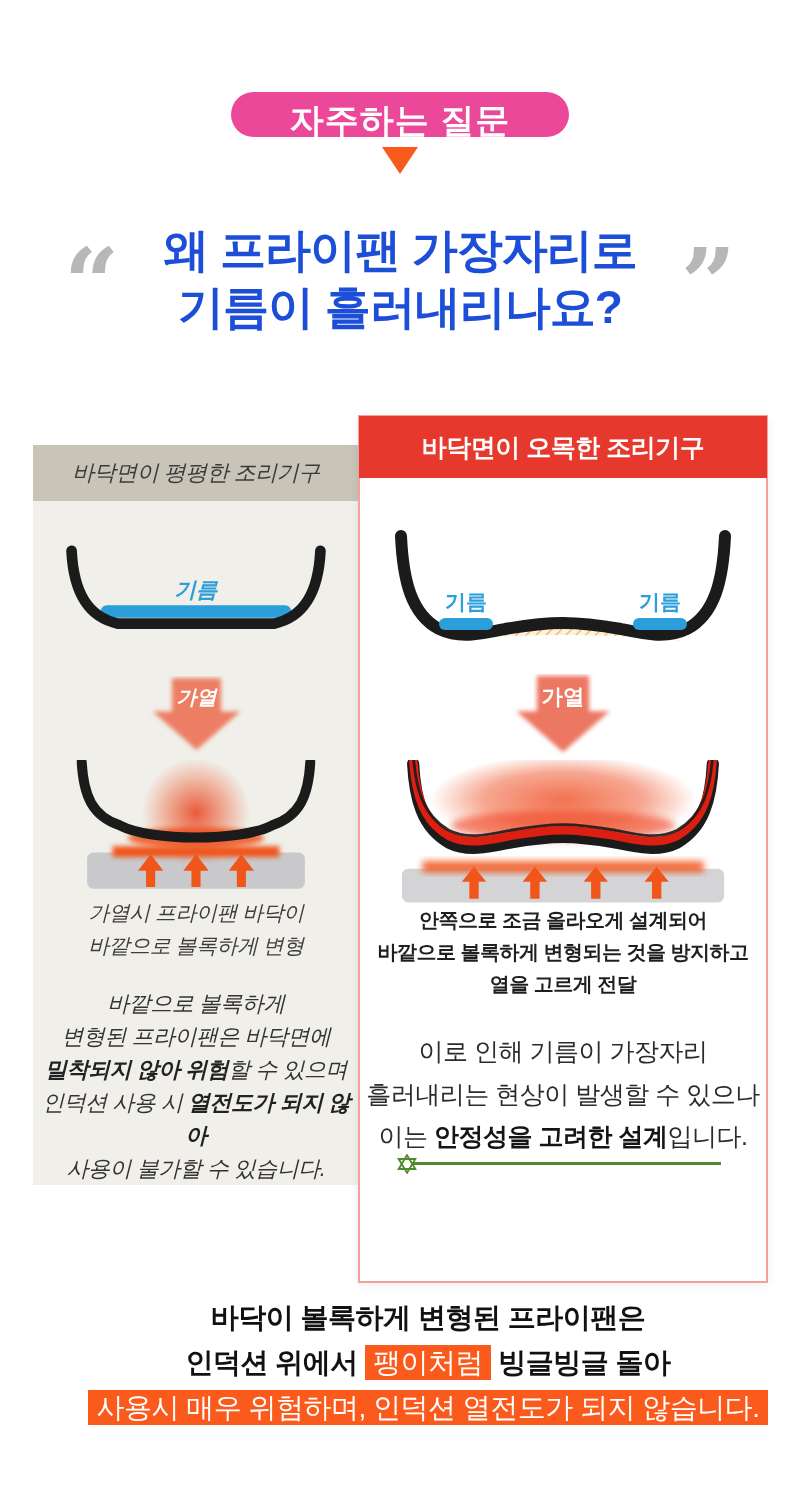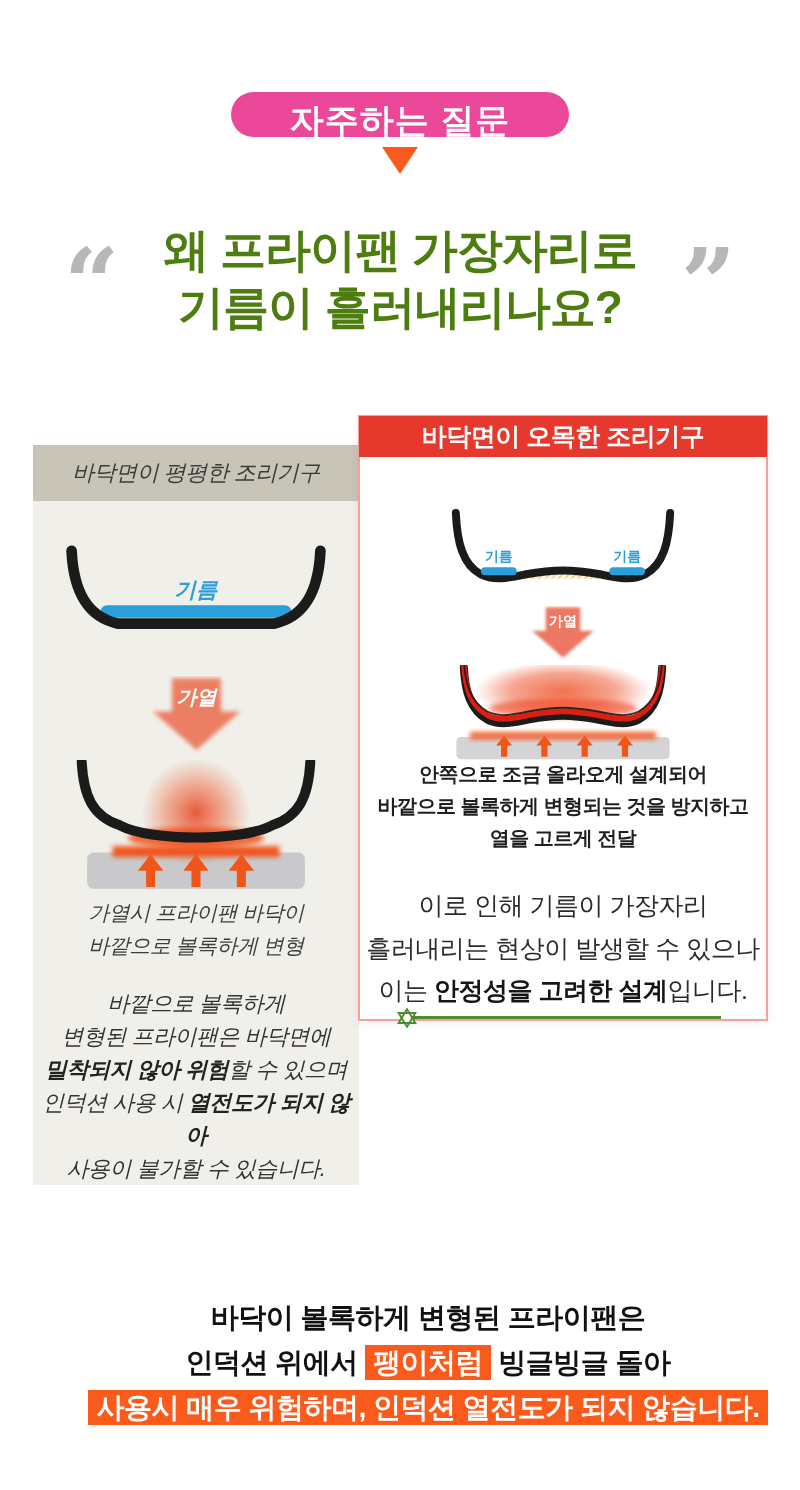--- a/index.html
+++ b/index.html
@@ -9,51 +9,51 @@
   
   .badge-wrap{position:absolute;top:92px;left:0;width:100%;text-align:center;}
   .badge{display:inline-block;width:338px;height:45px;line-height:57px;border-radius:30px;
          background:#ec4899;color:#fff;font-size:34px;font-weight:800;letter-spacing:1px;}
   .badge-pointer{position:absolute;top:147px;left:50%;margin-left:-18px;width:0;height:0;
          border-left:18px solid transparent;border-right:18px solid transparent;
          border-top:27px solid #fb5a1d;}
 
   
   .title{position:absolute;top:222px;left:0;width:100%;text-align:center;
-         font-size:46px;line-height:1.24;font-weight:700;color:#4d7c0f;letter-spacing:-1px;}
+         font-size:46px;line-height:1.24;font-weight:700;color:#1d4ed8;letter-spacing:-1px;}
   .title .em{font-weight:900;}
   .quote{position:absolute;top:250px;font-family:"DejaVu Serif","Liberation Serif",serif;
          font-size:96px;line-height:.7;color:#b7b7b7;font-weight:700;}
   .quote.open{left:64px;}
   .quote.close{right:64px;}
 
   
   .panel-left{position:absolute;left:33px;top:445px;width:326px;height:740px;
               background:#f0efe9;z-index:1;font-style:italic;}
   .panel-left .hd{height:58px;background:#c8c4b8;display:flex;align-items:center;justify-content:center;
               font-size:22px;font-weight:500;color:#3a3a3a;letter-spacing:-.5px;}
-  .panel-right{position:absolute;left:358px;top:415px;width:410px;height:606px;box-sizing:border-box;
+  .panel-right{position:absolute;left:358px;top:415px;width:410px;height:868px;box-sizing:border-box;
               background:#ffffff;border:2px solid #f2a29b;z-index:2;box-shadow:0 2px 10px rgba(0,0,0,.07);}
   .panel-right .hd{height:62px;margin:-1px -1px 0;background:#e6382c;display:flex;align-items:center;justify-content:center;
               font-size:25px;font-weight:800;color:#ffffff;letter-spacing:-.5px;}
   .pcol{display:flex;flex-direction:column;align-items:center;}
 
   .cap-l{margin-top:0;text-align:center;font-size:21px;line-height:1.6;color:#3d3d3d;letter-spacing:-.5px;}
   .para-l{margin-top:24px;text-align:center;font-size:22px;line-height:1.5;color:#333;letter-spacing:-.5px;}
   .para-l .b{font-weight:800;color:#222;}
   .cap-r{margin-top:-4px;text-align:center;font-size:20px;line-height:1.6;font-weight:800;color:#1f1f1f;letter-spacing:-.5px;}
   .para-r{margin-top:30px;text-align:center;font-size:25px;line-height:1.7;color:#2b2b2b;letter-spacing:-.5px;}
   .para-r .b{font-weight:800;color:#151515;}
   .r-underline{width:312px;height:3px;background:#4f8b2d;margin:4px auto 0;position:relative;left:2px;}
   .r-underline .star{position:absolute;left:-12px;top:-8px;}
 
   
   .footer{position:absolute;top:1296px;left:0;width:100%;text-align:center;
           font-size:28px;line-height:1.6;font-weight:600;color:#111;letter-spacing:-.5px;padding-left:28px;}
-  .hl{background:#fb5a1d;color:#fff;font-weight:700;padding:2px 8px;margin-top:15px;}
+  .hl{background:#fb5a1d;color:#fff;font-weight:400;padding:2px 8px;margin-top:15px;}
 
   svg text{font-family:"Liberation Sans","DejaVu Sans",sans-serif;}
 </style>
 </head>
 <body>
 
 <div class="page">
 
   <div class="badge-wrap">
     <div class="badge">자주하는 질문</div>

